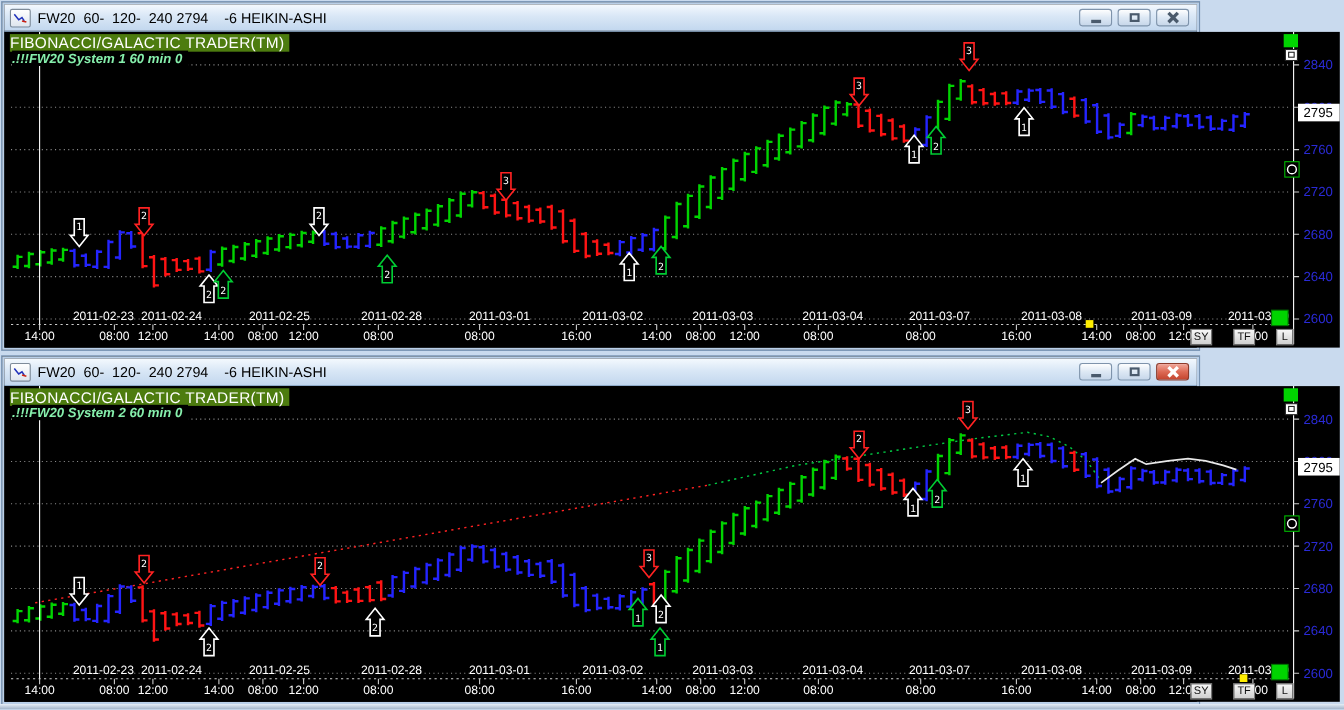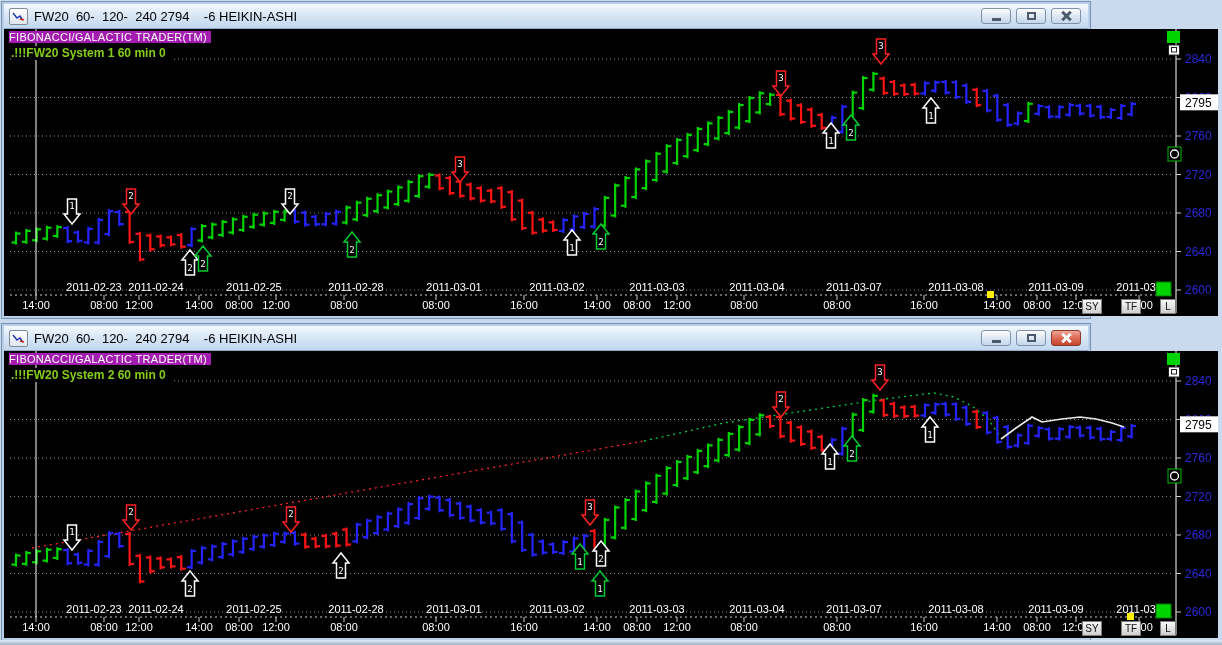--- a/index.html
+++ b/index.html
@@ -22,24 +22,24 @@
   .winbtn.hot{background:linear-gradient(#f0a699,#dd6a55 50%,#c4452f);border-color:#8c3a2b;}
   .glyph-min{width:9px;height:3px;background:#4a5a6c;margin-top:6px;}
   .glyph-restore{width:9px;height:8px;border:2px solid #4a5a6c;}
   .glyph-close{position:relative;width:10px;height:10px;}
   .glyph-close::before,.glyph-close::after{content:"";position:absolute;left:4px;top:-1px;
       width:3px;height:12px;background:#4a5a6c;}
   .glyph-close::before{transform:rotate(45deg);} .glyph-close::after{transform:rotate(-45deg);}
   .winbtn.hot .glyph-close::before,.winbtn.hot .glyph-close::after{background:#fff;}
   .content{position:relative;width:1214px;height:287px;background:#000;}
   .plot{position:absolute;left:0;top:0;}
-  .hdr1{position:absolute;left:5px;top:2px;color:#fff;font-size:11px;letter-spacing:.3px;
-        background:#a21caf;padding-right:4px;z-index:3;}
-  .hdr2{position:absolute;left:7px;top:17px;color:#84cc16;font-size:12px;font-weight:bold;
-        background:#000;padding-right:5px;z-index:3;}
+  .hdr1{position:absolute;left:5px;top:2px;color:#fff;font-size:14px;letter-spacing:.3px;
+        background:#4d7c0f;padding-right:4px;z-index:3;}
+  .hdr2{position:absolute;left:7px;top:17px;color:#86efac;font-size:12px;font-weight:bold;
+        font-style:italic;background:#000;padding-right:5px;z-index:3;}
   .corner-btns{position:absolute;right:42px;bottom:2px;display:flex;gap:3px;z-index:4;}
   .cbtn{min-width:20px;height:15px;padding:0 2px;font-size:10px;color:#111;
         background:linear-gradient(#f7f7f7,#cfcfcf);border:1px solid #7d7d7d;
         display:flex;align-items:center;justify-content:center;margin-left:16px;}
   .cbtn.small{min-width:16px;}
   #bottom-strip{position:absolute;left:0;bottom:0;width:1222px;height:5px;
         background:linear-gradient(#e6eef7,#9db0c6);}
 </style>
 </head>
 <body>

